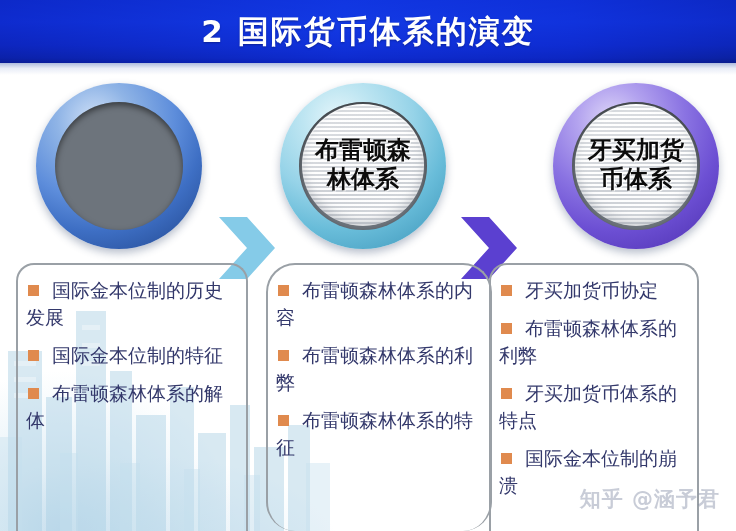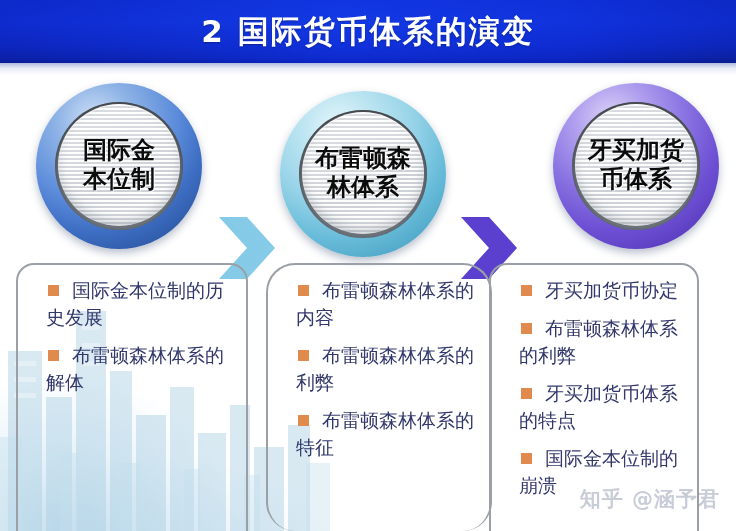--- a/index.html
+++ b/index.html
@@ -86,21 +86,21 @@
     height: 178px;
     z-index: 3;
   }
 
   .node {
     position: absolute;
     width: 182px;
     height: 172px;
   }
   .node.n1 { left: 28px;  top: 0px; }
-  .node.n2 { left: 272px; top: 8px; }
+  .node.n2 { left: 272px; top: 0px; }
   .node.n3 { left: 545px; top: 0px; }
 
   .ring {
     position: absolute;
     left: 8px; top: 3px;
     width: 166px;
     height: 166px;
     border-radius: 50%;
     box-shadow: 0 4px 9px rgba(40,60,100,0.33);
   }
@@ -178,21 +178,21 @@
   .listbox {
     position: absolute;
     top: 0;
     height: 268px;
     border: 2px solid #9aa0a6;
     border-radius: 18px;
     border-bottom: none;
     border-bottom-left-radius: 0;
     border-bottom-right-radius: 0;
     box-sizing: border-box;
-    padding: 12px 8px 0 28px;
+    padding: 12px 8px 0 8px;
     background: transparent;
   }
   .listbox.b1 { left: 16px;  width: 232px; }
   .listbox.b2 { left: 266px; width: 226px; border-radius: 29px; }
   .listbox.b3 { left: 489px; width: 210px; }
 
   .li {
     position: relative;
     margin-bottom: 11px;
     color: #33386b;
@@ -266,24 +266,20 @@
 
   <div class="header">
     <div class="header-title">2  国际货币体系的演变</div>
   </div>
 
   <div class="circles">
 
     <div class="node n1">
       <div class="ring blue">
         <div class="ring-inner-shadow"></div>
-        <div class="disc">
-          <span class="disc-label">国际金
-本位制</span>
-        </div>
       </div>
     </div>
 
     <div class="arrow a1">
       <svg width="56" height="74" viewBox="0 0 56 74" aria-hidden="true">
         <polygon points="0,6 28,6 56,37 28,68 0,68 28,37" fill="#85cbe8"></polygon>
       </svg>
     </div>
 
     <div class="node n2">
@@ -316,20 +312,24 @@
 
   <div class="boxes">
 
     <div class="listbox b1">
       <div class="li">
         <span class="bullet"></span>
         <span>国际金本位制的历史发展</span>
       </div>
       <div class="li">
         <span class="bullet"></span>
+        <span>国际金本位制的特征</span>
+      </div>
+      <div class="li">
+        <span class="bullet"></span>
         <span>布雷顿森林体系的解体</span>
       </div>
     </div>
 
     <div class="listbox b2">
       <div class="li">
         <span class="bullet"></span>
         <span>布雷顿森林体系的内容</span>
       </div>
       <div class="li">

